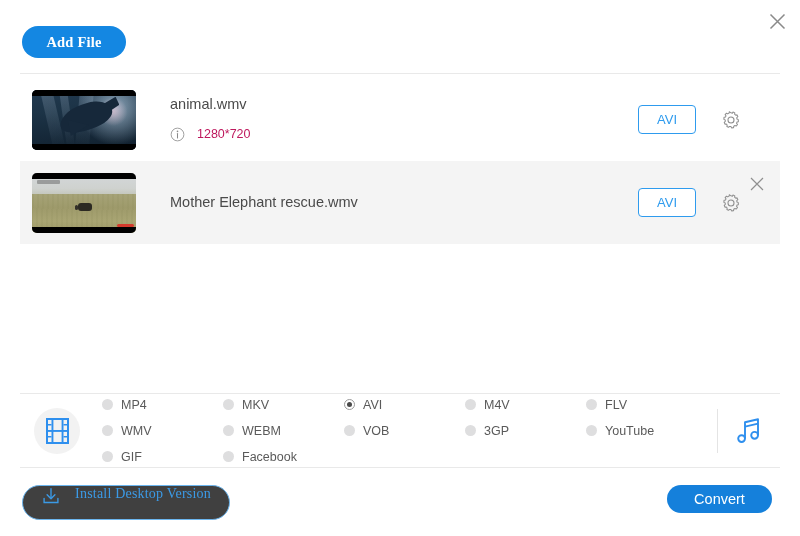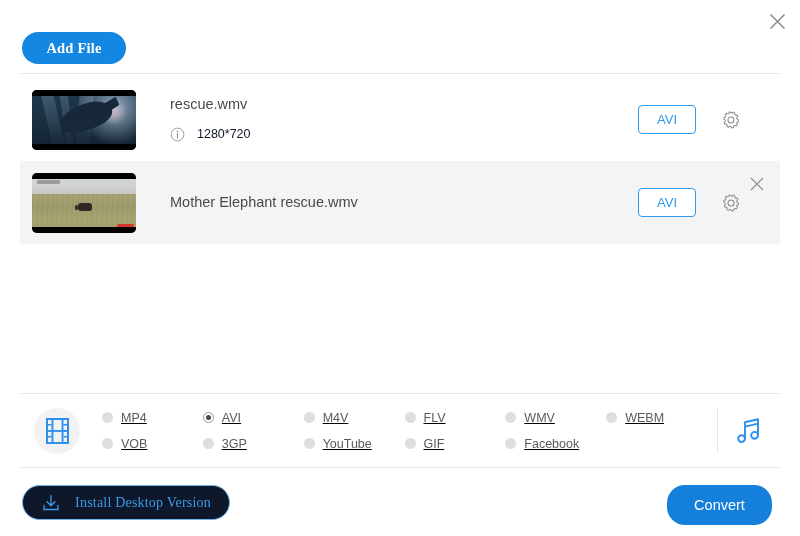--- a/index.html
+++ b/index.html
@@ -22,21 +22,21 @@
     top: 4px; right: 6px;
     width: 34px; height: 34px;
     display: flex; align-items: center; justify-content: center;
     cursor: pointer;
   }
   .win-close svg { display: block; }
 
   
   .addfile-wrap {
     position: absolute;
-    left: 22px; top: 32px;
+    left: 22px; top: 26px;
   }
   .addfile-btn {
     width: 104px; height: 32px;
     border-radius: 16px;
     background: #1487e2;
     color: #ffffff;
     border: none;
     font-family: "Liberation Serif", serif;
     font-size: 14.5px;
     font-weight: bold;
@@ -180,21 +180,21 @@
     margin-top: 14px;
   }
   .info-ic {
     width: 15px; height: 15px;
     flex: 0 0 auto;
     display: block;
   }
   .file-res {
     margin-left: 12px;
     font-size: 12.5px;
-    color: #0f172a;
+    color: #be185d;
   }
 
   .fmt-badge {
     flex: 0 0 auto;
     width: 58px; height: 29px;
     border: 1px solid #2e9bee;
     border-radius: 4px;
     color: #2e9bee;
     font-size: 13px;
     display: flex; align-items: center; justify-content: center;
@@ -232,26 +232,25 @@
     border-radius: 50%;
     background: #f2f2f2;
     margin-left: 14px;
     flex: 0 0 auto;
     display: flex; align-items: center; justify-content: center;
     cursor: pointer;
   }
   .radio-grid {
     flex: 1 1 auto;
     display: grid;
-    grid-template-columns: repeat(6, 1fr);
+    grid-template-columns: repeat(5, 1fr);
     grid-auto-rows: 26px;
     align-content: center;
     margin-left: 22px;
     margin-right: 10px;
-    text-decoration: underline;
   }
   .radio-item {
     display: flex;
     align-items: center;
     cursor: pointer;
   }
   .radio-dot {
     width: 11px; height: 11px;
     border-radius: 50%;
     background: #dededf;
@@ -287,36 +286,36 @@
     cursor: pointer;
   }
 
   
   .install-btn {
     position: absolute;
     left: 22px; top: 485px;
     width: 208px; height: 35px;
     border: 1px solid #6cb6ef;
     border-radius: 18px;
-    background: #0f172a;
-    display: flex; align-items: center; justify-content: center;
+    background: #404040;
+    display: flex; align-items: flex-start; justify-content: center;
     cursor: pointer;
   }
   .install-btn .dl { width: 20px; height: 20px; flex: 0 0 auto; }
   .install-label {
     margin-left: 14px;
     font-size: 14px;
     color: #3b9ae6;
     font-family: "Liberation Serif", serif;
     letter-spacing: .2px;
   }
   .convert-btn {
     position: absolute;
     right: 28px; top: 485px;
-    width: 105px; height: 40px;
+    width: 105px; height: 28px;
     border-radius: 18px;
     border: none;
     background: #1580db;
     color: #fff;
     font-size: 14.5px;
     cursor: pointer;
     display: flex; align-items: center; justify-content: center;
   }
 </style>
 </head>
@@ -345,21 +344,21 @@
             <div class="ray r2"></div>
             <div class="ray r3"></div>
           <div class="tail"></div>
           <div class="shark"></div>
           <div class="fin"></div>
         </div>
         <div class="bar-top"></div>
           <div class="bar-bot"></div>
       </div>
       <div class="file-meta">
-        <div class="file-name">rescue.wmv</div>
+        <div class="file-name">animal.wmv</div>
         <div class="file-sub">
           <svg class="info-ic" viewBox="0 0 16 16">
             <circle cx="8" cy="8" r="6.8" fill="none" stroke="#9a9a9a" stroke-width="1"></circle>
             <circle cx="8" cy="4.7" r="0.85" fill="#8a8a8a"></circle>
             <path d="M8 7 L8 11.6" stroke="#8a8a8a" stroke-width="1.1" stroke-linecap="round"></path>
           </svg>
           <span class="file-res">1280*720</span>
         </div>
       </div>
       <div class="fmt-badge">AVI</div>
@@ -415,20 +414,24 @@
         <rect x="18.5" y="7" width="4.5" height="1.5" fill="#2e8fee"></rect>
         <rect x="18.5" y="19" width="4.5" height="1.5" fill="#2e8fee"></rect>
       </svg>
     </div>
 
     <div class="radio-grid">
       <div class="radio-item">
         <span class="radio-dot"></span>
         <span class="radio-label">MP4</span>
       </div>
+      <div class="radio-item">
+        <span class="radio-dot"></span>
+        <span class="radio-label">MKV</span>
+      </div>
       <div class="radio-item checked">
         <span class="radio-dot"></span>
         <span class="radio-label">AVI</span>
       </div>
       <div class="radio-item">
         <span class="radio-dot"></span>
         <span class="radio-label">M4V</span>
       </div>
       <div class="radio-item">
         <span class="radio-dot"></span>

